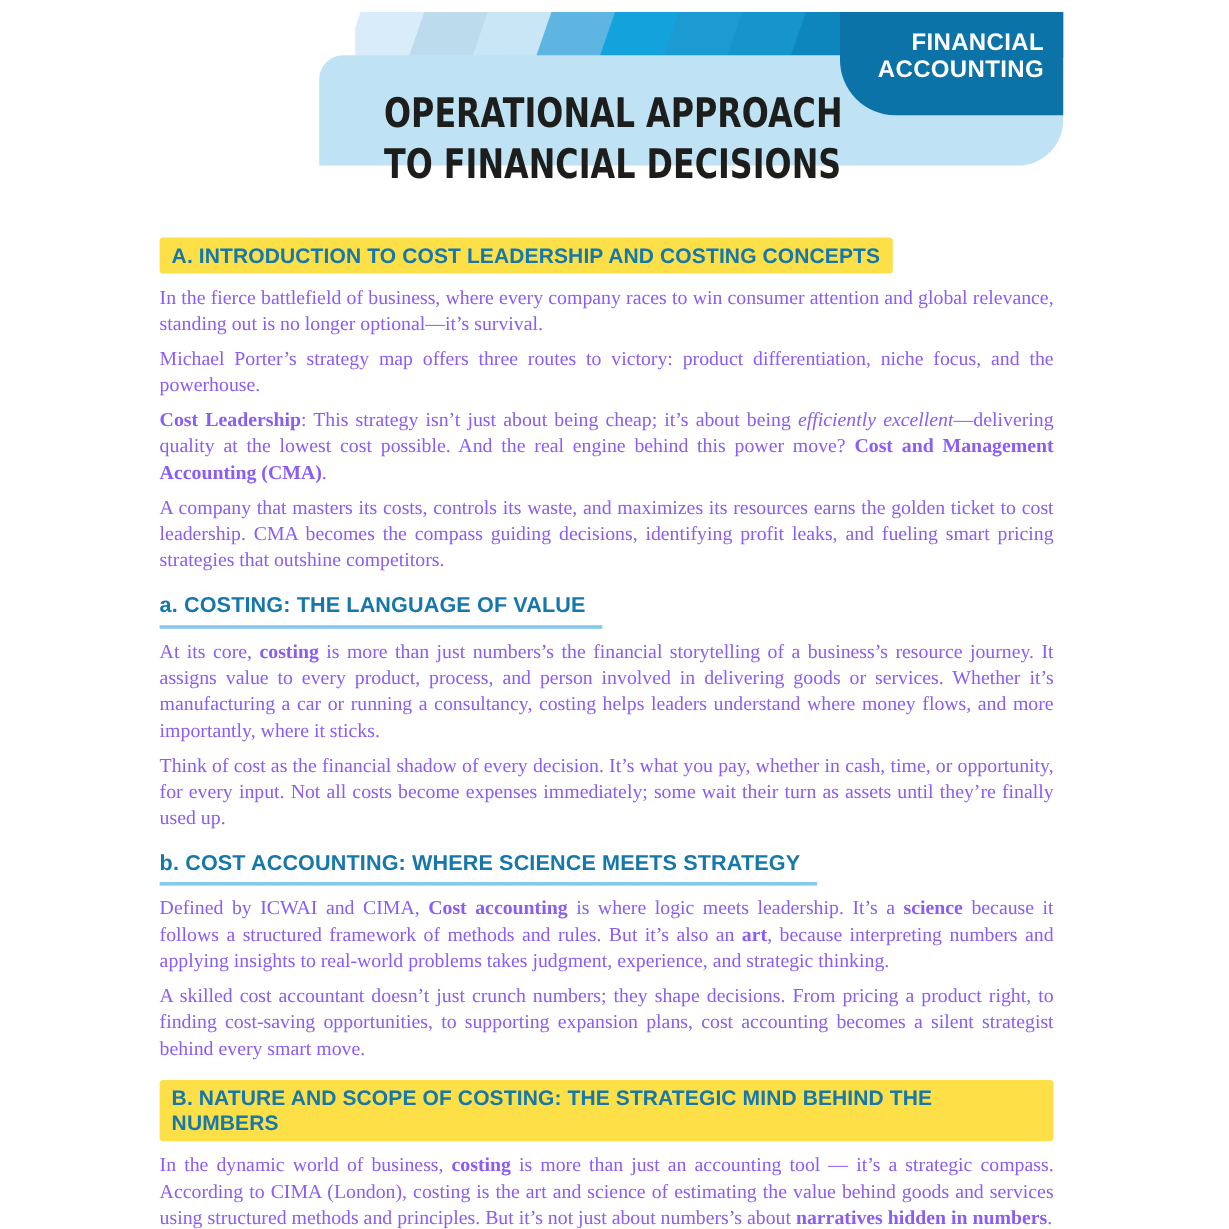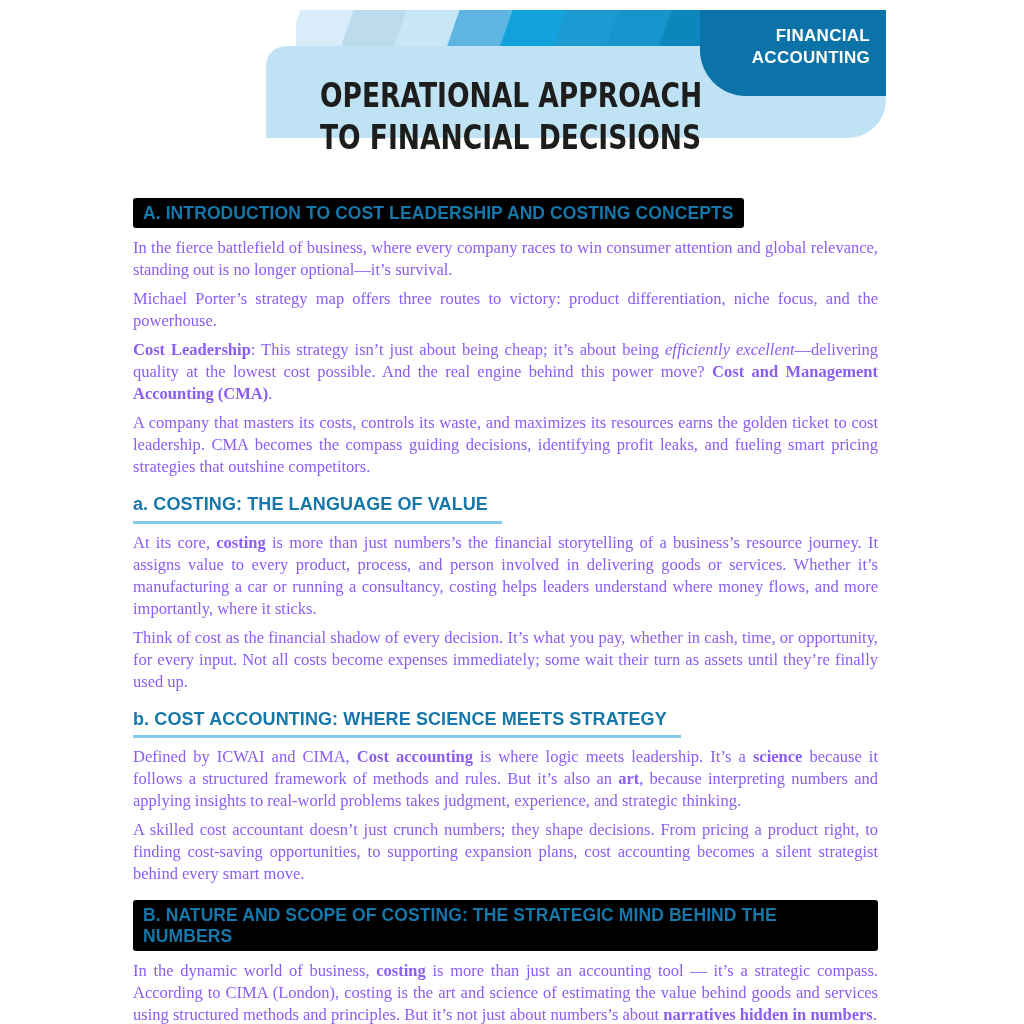--- a/index.html
+++ b/index.html
@@ -60,21 +60,21 @@
     left: 700px; top: 10px;
     width: 186px; height: 86px;
     background: #0b73a8;
     border-radius: 0 0 0 46px;
     box-sizing: border-box;
     padding: 15px 16px 0 0;
     text-align: right;
     color: #ffffff;
     font-family: "Liberation Sans", sans-serif;
     font-weight: 700;
-    font-size: 17px;
+    font-size: 20px;
     line-height: 22px;
     letter-spacing: 0.3px;
   }
   .hex-badge {
     position: absolute;
     left: 112px; top: 8px;
     width: 200px; height: 156px;
   }
   .hex-outer { fill: #ffffff; }
   .hex-inner { fill: #1478b0; }
@@ -105,21 +105,21 @@
   }
 
   
   .content {
     position: absolute;
     left: 133px; top: 198px;
     width: 745px;
   }
   .section-heading {
     display: inline-block;
-    background: #000000;
+    background: #fde047;
     color: #1577aa;
     font-family: "Liberation Sans", sans-serif;
     font-weight: 700;
     font-size: 17.5px;
     line-height: 1.2;
     letter-spacing: 0.1px;
     padding: 5px 10px 4px;
     border-radius: 3px;
     margin: 8px 0 9px;
   }

